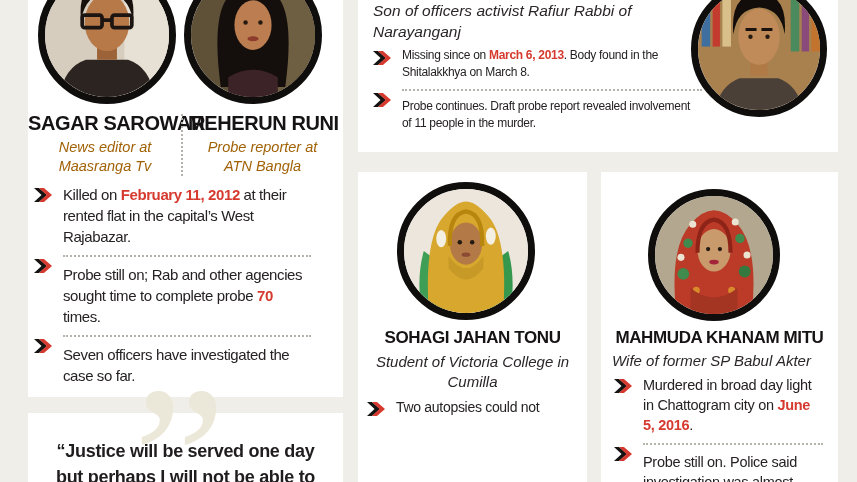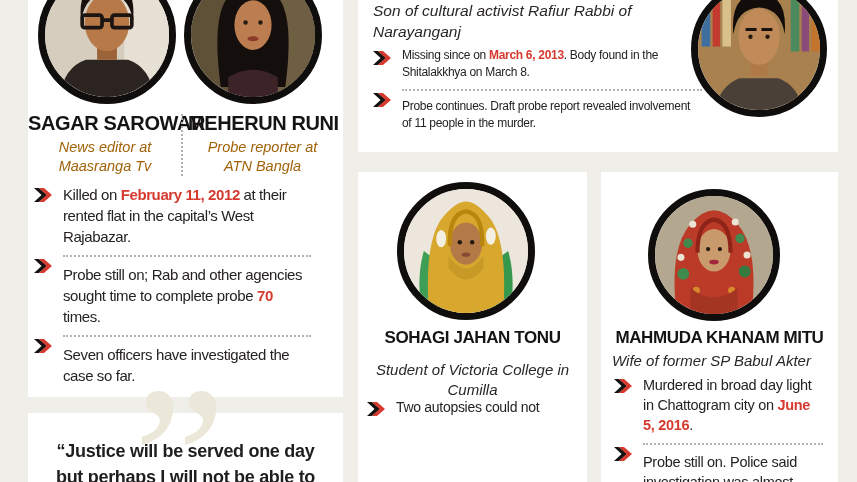--- a/index.html
+++ b/index.html
@@ -54,21 +54,21 @@
   #ct-subtitle{position:absolute;left:15px;top:121px;width:300px;
                font-style:italic;font-size:15.5px;line-height:1.35;color:#2b2728;}
   #ct-bullets{left:15px;top:167px;width:329px;}
   #ct-bullets .btext{font-size:12px;line-height:1.42;letter-spacing:-0.3px;width:300px;}
   #ct-photo{left:333px;top:101px;width:122px;height:122px;z-index:2;}
 
   
   #card-tonu{left:358px;top:172px;width:229px;height:340px;}
   #cn-photo{left:39px;top:10px;width:124px;height:124px;}
   #cn-name{position:absolute;top:156px;width:100%;font-size:17px;}
-  #cn-subtitle{position:absolute;top:180px;left:0;right:0;margin:8px auto;width:210px;
+  #cn-subtitle{position:absolute;top:180px;left:0;right:0;margin:0 auto;width:210px;
                font-style:italic;font-size:15px;line-height:1.3;text-align:center;color:#2b2728;}
   #cn-bullets{left:9px;top:226px;width:217px;}
   #cn-bullets .btext{font-size:14px;line-height:1.4;letter-spacing:-0.3px;width:188px;}
 
   
   #card-mitu{left:601px;top:172px;width:237px;height:340px;}
   #cm-photo{left:47px;top:17px;width:118px;height:118px;}
   #cm-name{position:absolute;top:156px;width:100%;font-size:17px;}
   #cm-subtitle{position:absolute;top:180px;left:0;right:16px;text-align:center;
                font-style:italic;font-size:15px;color:#2b2728;}
@@ -150,21 +150,21 @@
 
   <div class="card" id="card-quote">
     <div class="quote-mark">”</div>
     <div class="quote-text">
       <div>“Justice will be served one day</div>
       <div>but perhaps I will not be able to</div>
     </div>
   </div>
 
   <div class="card" id="card-taqi">
-    <div id="ct-subtitle">Son of cultural activist Rafiur Rabbi of Narayanganj</div>
+    <div id="ct-subtitle">Son of officers activist Rafiur Rabbi of Narayanganj</div>
     <div class="bullets" id="ct-bullets">
       <div class="bullet">
         <span class="chev">
             <i class="k"></i>
             <i class="r"></i>
           </span>
         <p class="btext"><span>Missing since on </span><span class="red">March 6, 2013</span><span>. Body found in the Shitalakkhya on March 8.</span></p>
       </div>
       <div class="bullet">
         <span class="chev">

